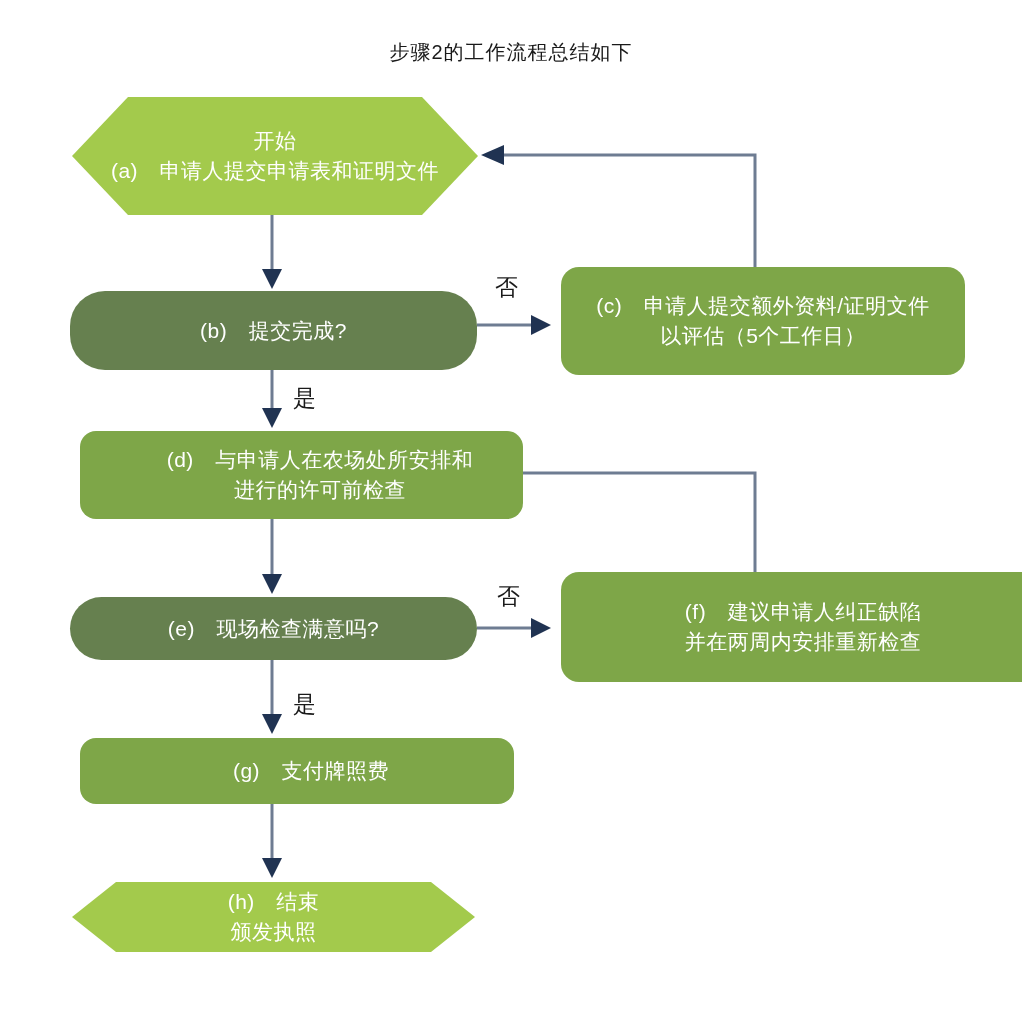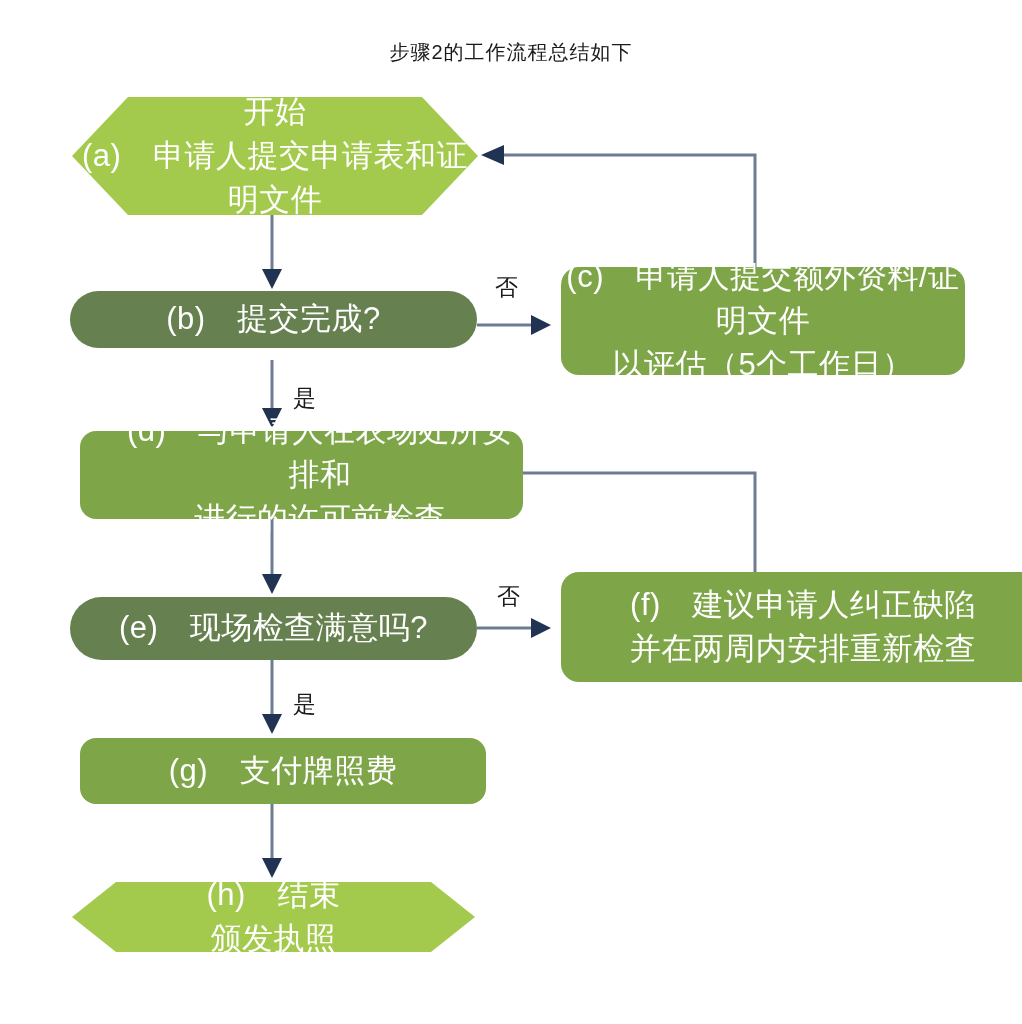--- a/index.html
+++ b/index.html
@@ -26,34 +26,34 @@
     font-size:20px;font-weight:500;letter-spacing:1px;
     color:var(--label-text);
   }
   .arrows{position:absolute;left:0;top:0;width:1022px;height:1024px;}
   .arrow-line{stroke:var(--arrow-line);stroke-width:3;fill:none;}
   .arrow-head{fill:var(--arrow-head);stroke:none;}
   .node{
     position:absolute;
     display:flex;flex-direction:column;align-items:center;justify-content:center;
     color:var(--node-text);
-    font-size:31px;line-height:1.42;text-align:center;
+    font-size:21px;line-height:1.42;text-align:center;
     letter-spacing:0.5px;
   }
   .start-end{background:var(--start-end-fill);}
   .process{background:var(--process-fill);margin-left:8px;}
   .decision{background:var(--decision-fill);}
   .node-a{left:72px;top:97px;width:406px;height:118px;
     clip-path:polygon(0 50%,56px 0,calc(100% - 56px) 0,100% 50%,calc(100% - 56px) 100%,56px 100%);}
-  .node-b{left:70px;top:291px;width:407px;height:57px;border-radius:35px;}
+  .node-b{left:70px;top:291px;width:407px;height:79px;border-radius:35px;}
   .node-c{left:553px;top:267px;width:404px;height:108px;border-radius:18px;}
   .node-d{left:72px;top:431px;width:406px;height:88px;border-radius:16px;padding-left:37px;}
   .node-e{left:70px;top:597px;width:407px;height:63px;border-radius:32px;}
   .node-f{left:553px;top:572px;width:484px;height:110px;border-radius:18px;}
-  .node-g{left:72px;top:738px;width:406px;height:66px;border-radius:16px;}
+  .node-g{left:72px;top:738px;width:406px;height:66px;border-radius:16px;padding-left:28px;}
   .node-h{left:72px;top:882px;width:403px;height:70px;
     clip-path:polygon(0 50%,44px 0,calc(100% - 44px) 0,100% 50%,calc(100% - 44px) 100%,44px 100%);}
   .edge-label{
     position:absolute;
     font-size:23px;color:var(--label-text);letter-spacing:0;
   }
   .label-b-no{left:495px;top:272px;}
   .label-b-yes{left:293px;top:383px;}
   .label-e-no{left:497px;top:581px;}
   .label-e-yes{left:293px;top:689px;}

